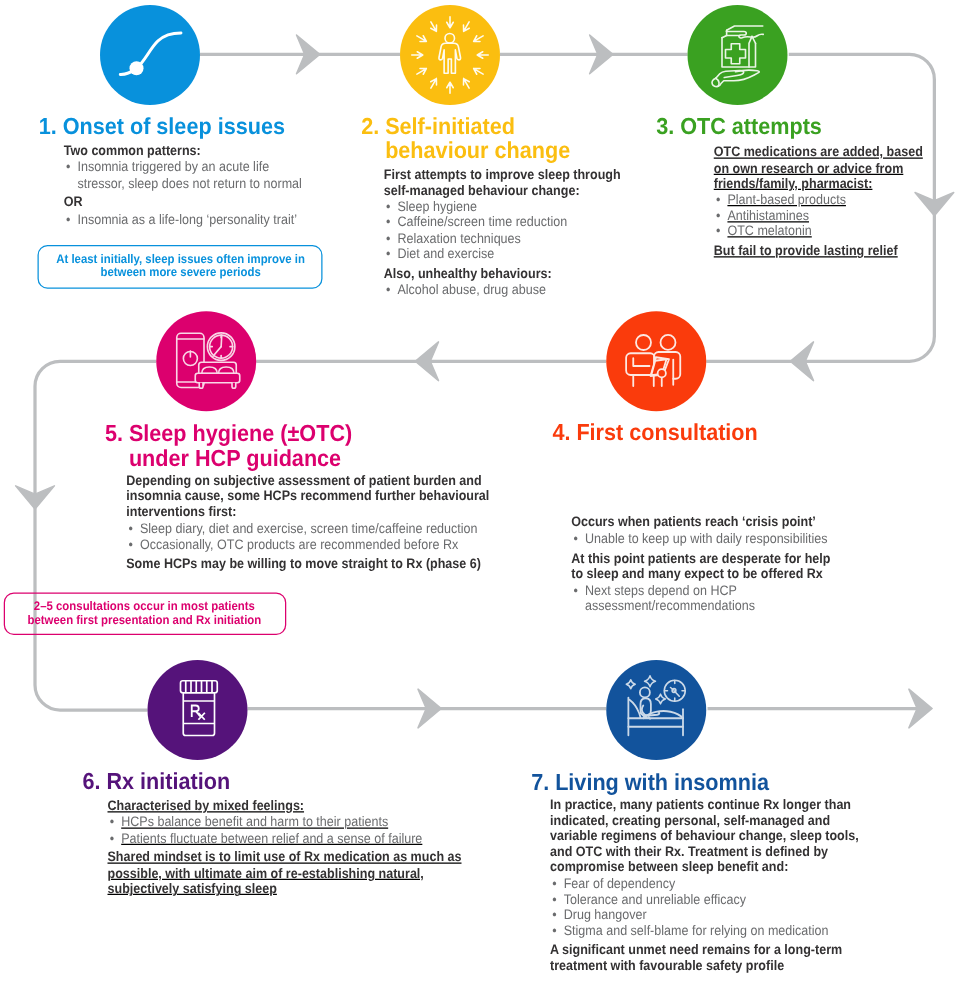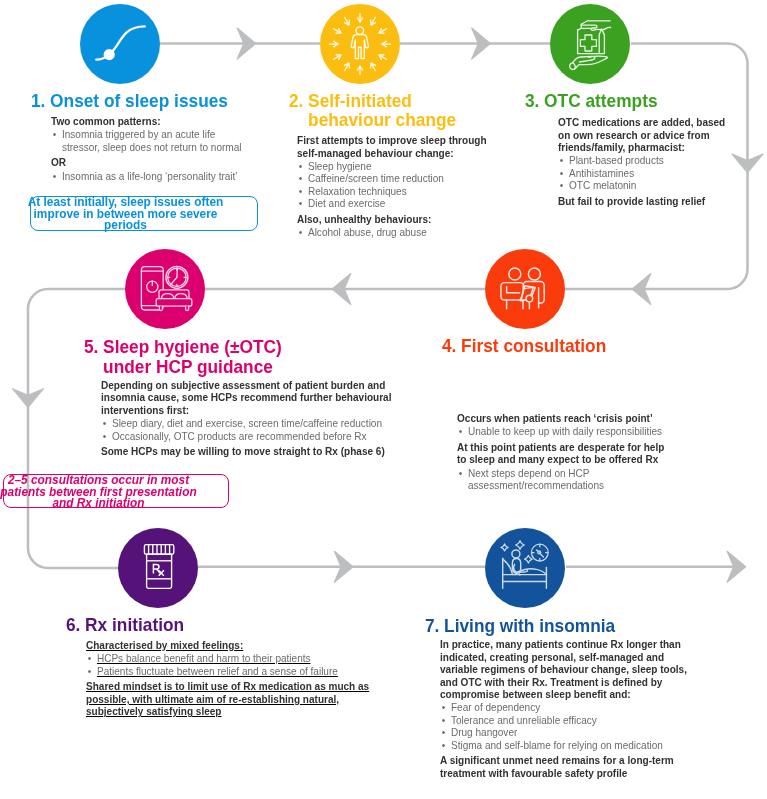--- a/index.html
+++ b/index.html
@@ -16,22 +16,22 @@
   .step-title .ttext{flex:1 1 auto;}
   .step-body{font-size:11px;line-height:12.5px;}
   .step-body > *{transform:scaleX(0.912);transform-origin:0 0;}
   .blk-bold{font-weight:bold;color:#333132;margin:0;}
   .blk-bullets{margin:0;padding:0;list-style:none;color:#6A6B6D;}
   .blk-bold + .blk-bullets{margin-top:0.8px;}
   .blk-bullets + .blk-bold{margin-top:3.2px;}
   .blk-bullets li{position:relative;padding-left:12px;}
   .blk-bullets li:before{content:"\2022";position:absolute;left:2px;top:0;}
   .callout{position:absolute;box-sizing:border-box;border:1.5px solid;border-radius:8px;
-           text-align:center;font-weight:bold;font-size:13px;line-height:11.6px;
-           display:flex;align-items:center;justify-content:flex-end;padding:16px;overflow:visible;}
+           text-align:center;font-weight:bold;font-size:10px;line-height:11.6px;
+           display:flex;align-items:center;justify-content:center;padding:16px;overflow:visible;}
   .callout > span{display:block;transform:scaleX(0.912);width:100%;}
 </style>
 </head>
 <body>
 
 <div class="stage">
 <svg class="flow" viewBox="0 0 767 799">
   <g fill="none" stroke="#BCBEC0" stroke-width="2.6">
     <path d="M160 43.5 H320"></path>
     <path d="M400 43.5 H550"></path>
@@ -217,41 +217,41 @@
 </div>
 <div class="callout" style="left:30.3px;top:196.1px;width:228px;height:34.7px;border-color:#0891DC;color:#0891DC;">
       <span style="width:231px;flex:0 0 auto;">At least initially, sleep issues often improve in between more severe periods</span>
     </div>
 <div class="step" style="left:288.7px;top:90.5px;width:203px;">
   <div class="step-title" style="color:#FBBE10;">
         <span class="tnum">2.</span>
         <span class="ttext">Self-initiated behaviour change</span>
       </div>
 </div>
-<div class="step-body" style="left:297px;top:134.2px;width:210px;position:absolute;">
+<div class="step-body" style="left:307px;top:134.2px;width:210px;position:absolute;">
       <p class="blk-bold">First attempts to improve sleep through self-managed behaviour change:</p>
       <ul class="blk-bullets">
         <li>Sleep hygiene</li>
         <li>Caffeine/screen time reduction</li>
         <li>Relaxation techniques</li>
         <li>Diet and exercise</li>
       </ul>
       <p class="blk-bold">Also, unhealthy behaviours:</p>
       <ul class="blk-bullets">
         <li>Alcohol abuse, drug abuse</li>
       </ul>
 </div>
 
 <div class="step" style="left:524.7px;top:90.9px;width:220px;">
   <div class="step-title" style="color:#3AA121;">
         <span class="tnum">3.</span>
         <span class="ttext">OTC attempts</span>
       </div>
 </div>
-<div class="step-body" style="left:558px;top:116.2px;width:188px;position:absolute;">
+<div class="step-body" style="left:571px;top:116.2px;width:188px;position:absolute;text-decoration:underline;">
       <p class="blk-bold">OTC medications are added, based on own research or advice from friends/family, pharmacist:</p>
       <ul class="blk-bullets">
         <li>Plant-based products</li>
         <li>Antihistamines</li>
         <li>OTC melatonin</li>
       </ul>
       <p class="blk-bold">But fail to provide lasting relief</p>
 </div>
 
 <div class="step" style="left:441.9px;top:336.0px;width:263px;">
@@ -277,21 +277,21 @@
       </div>
 </div>
 <div class="step-body" style="left:101.3px;top:378.8px;width:322px;position:absolute;">
       <p class="blk-bold">Depending on subjective assessment of patient burden and insomnia cause, some HCPs recommend further behavioural interventions first:</p>
       <ul class="blk-bullets">
         <li>Sleep diary, diet and exercise, screen time/caffeine reduction</li>
         <li>Occasionally, OTC products are recommended before Rx</li>
       </ul>
       <p class="blk-bold">Some HCPs may be willing to move straight to Rx (phase 6)</p>
 </div>
-<div class="callout" style="left:2.6px;top:474.4px;width:226.7px;height:26px;border-color:#DC006E;color:#DC006E;font-style:italic;">
+<div class="callout" style="left:2.6px;top:474.4px;width:226.7px;height:26px;border-color:#DC006E;color:#DC006E;">
       <span style="width:227px;flex:0 0 auto;">2–5 consultations occur in most patients between first presentation and Rx initiation</span>
     </div>
 <div class="step" style="left:65.8px;top:614.7px;width:241px;">
   <div class="step-title" style="color:#55137A;">
         <span class="tnum">6.</span>
         <span class="ttext">Rx initiation</span>
       </div>
 </div>
 <div class="step-body" style="left:86.3px;top:639.0px;width:314px;position:absolute;text-decoration:underline;">
       <p class="blk-bold">Characterised by mixed feelings:</p>

